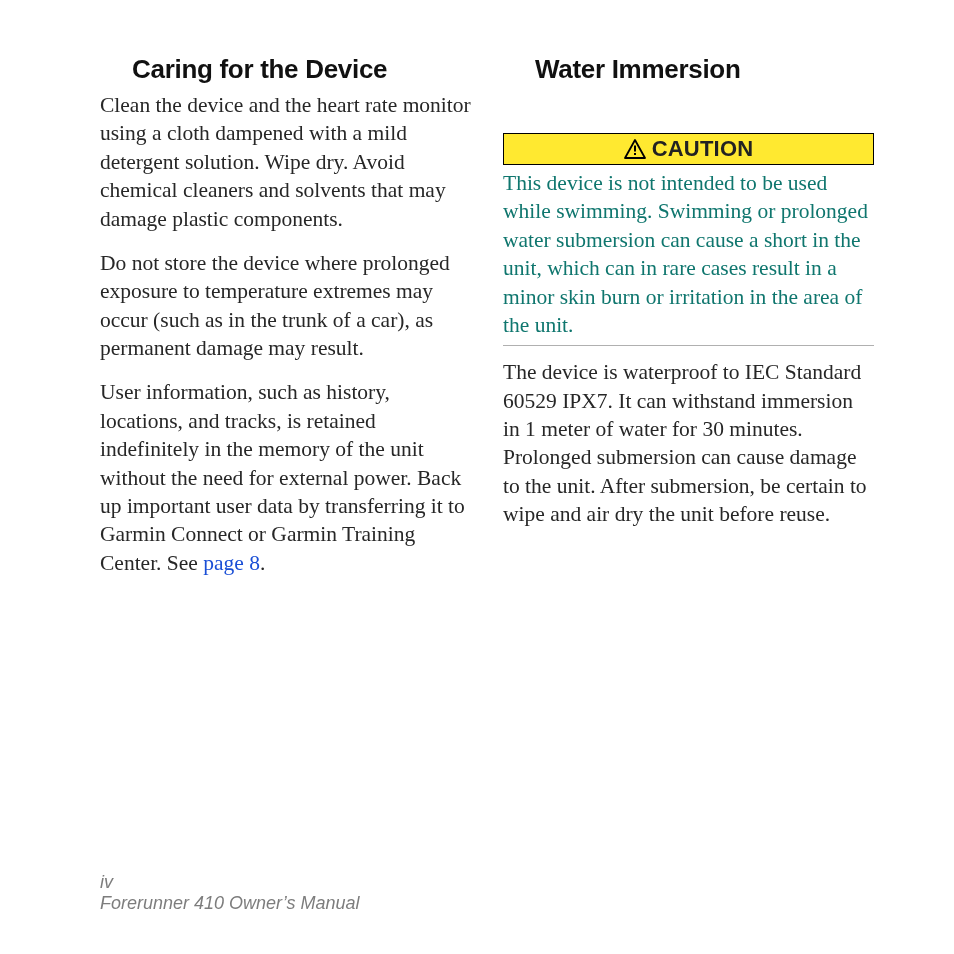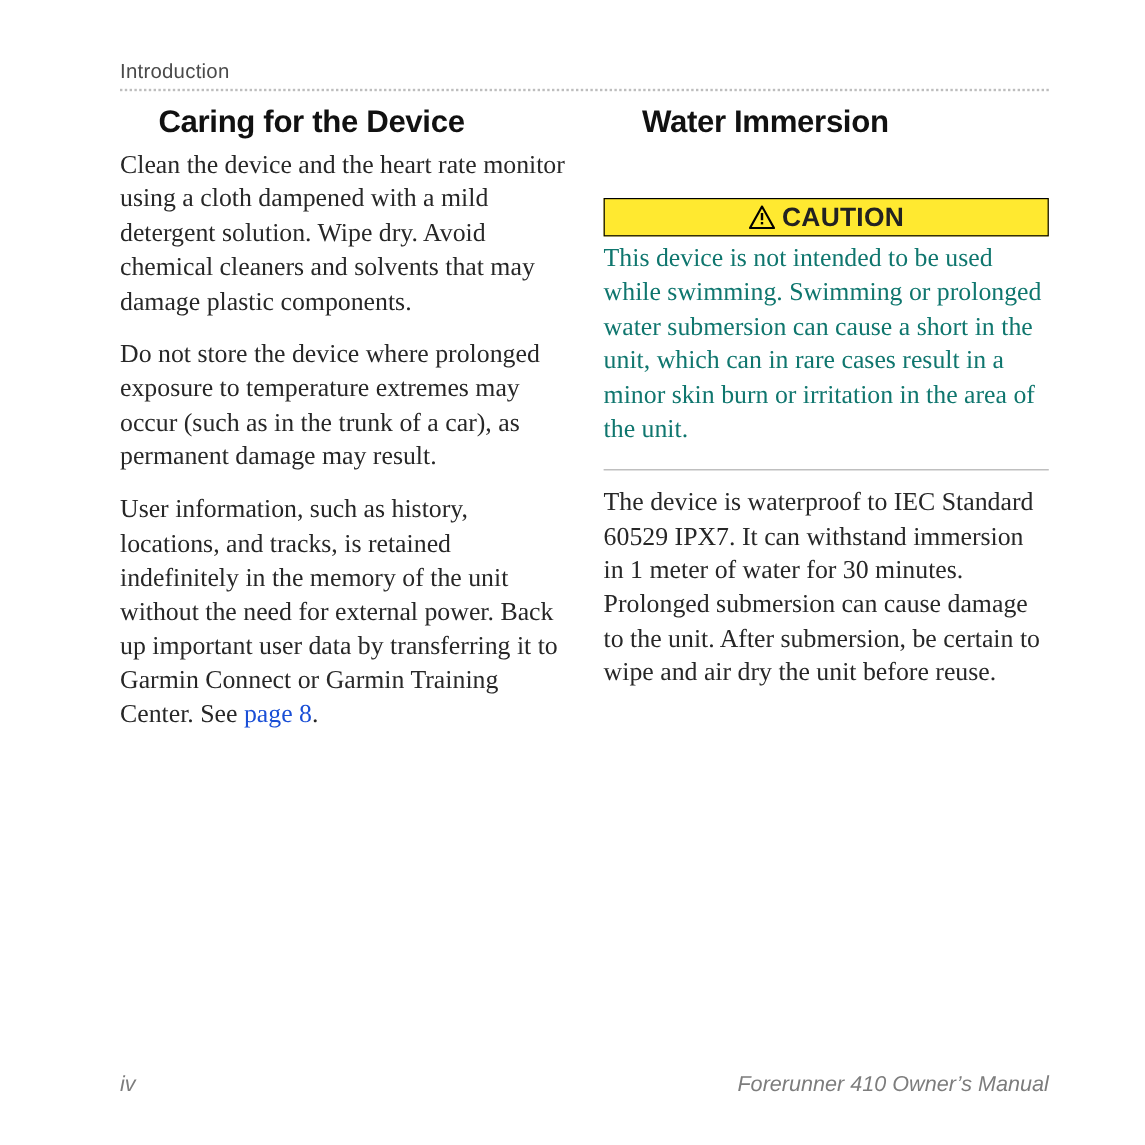--- a/index.html
+++ b/index.html
@@ -82,47 +82,47 @@
   .warning-icon svg {
     display: block;
   }
   .caution-text {
     font-size: 21.5px;
     line-height: 1.32;
     color: #0f766e;
   }
   .caution-block {
     border-bottom: 1px solid #b0b0b0;
-    padding-bottom: 20px;
+    padding-bottom: 6px;
     margin-bottom: 12px;
     margin-top: 48px;
   }
   .footer {
     display: flex;
     justify-content: space-between;
     align-items: baseline;
     font-family: Helvetica, Arial, sans-serif;
     color: #7d7d7d;
     font-size: 18px;
     font-style: italic;
     margin-top: auto;
     padding-top: 10px;
+    flex-direction: column;
   }
   .footer .page-num {
     font-style: italic;
   }
   .footer .doc-title {
   }
 </style>
 </head>
 <body>
 
 <div class="page">
 
-  <div class="section-header">Introduction</div>
 
   <div class="columns">
 
     <div class="col">
       <h2>Caring for the Device</h2>
       <p class="body">Clean the device and the heart rate monitor using a cloth dampened with a mild detergent solution. Wipe dry. Avoid chemical cleaners and solvents that may damage plastic components.</p>
       <p class="body">Do not store the device where prolonged exposure to temperature extremes may occur (such as in the trunk of a car), as permanent damage may result.</p>
       <p class="body">
         <span>User information, such as history, locations, and tracks, is retained indefinitely in the memory of the unit without the need for external power. Back up important user data by transferring it to Garmin Connect or Garmin Training Center. See </span><a href="#" class="link">page 8</a><span>.</span>
       </p>

